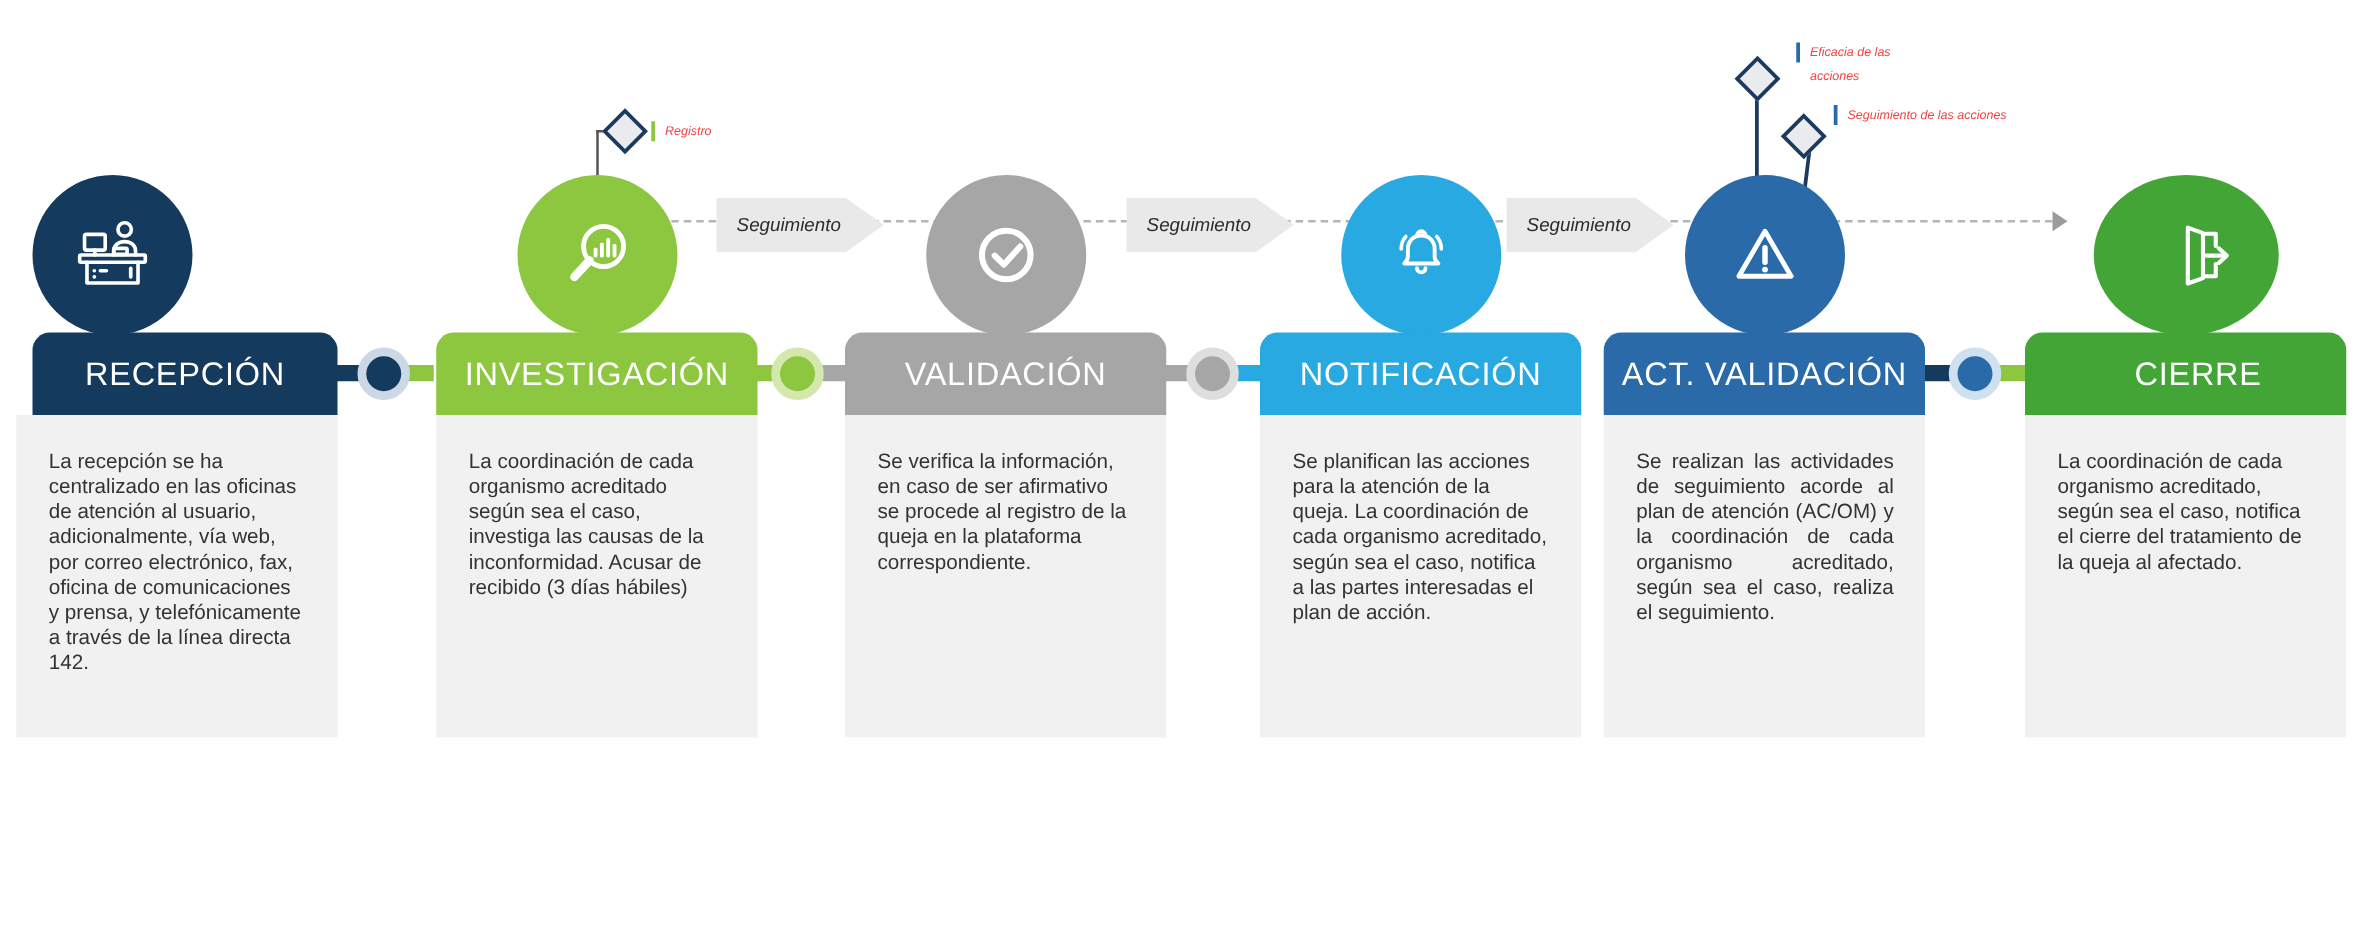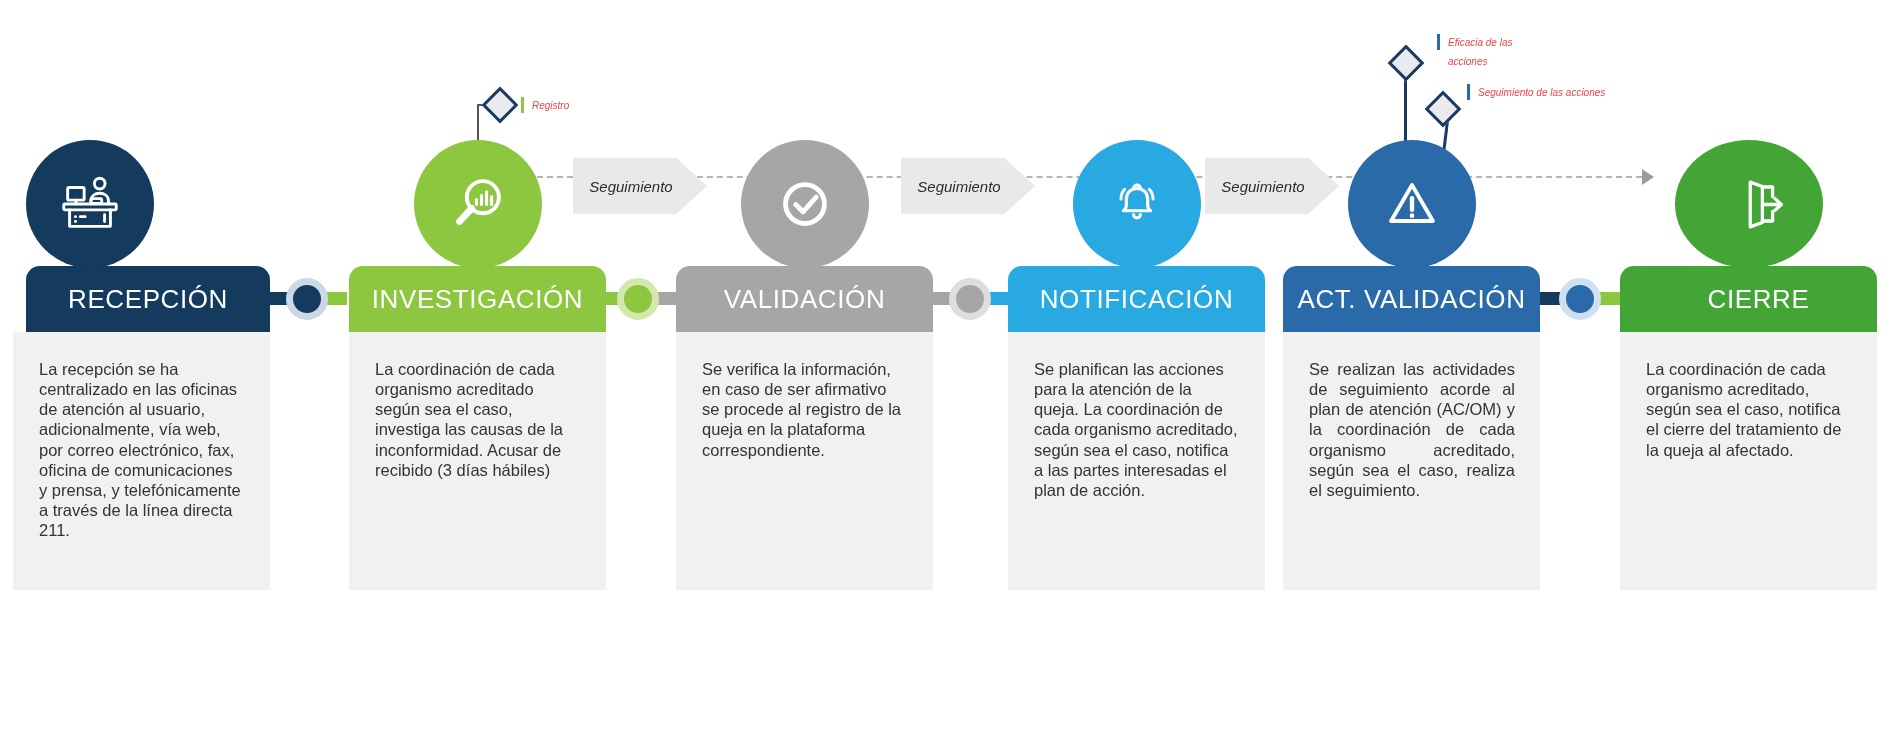--- a/index.html
+++ b/index.html
@@ -7,21 +7,21 @@
           font-family:"Liberation Sans","DejaVu Sans",sans-serif;}
 
   
   .flowline{position:absolute;top:176px;left:537px;width:1105px;height:0;
             border-top:2px dashed #b5b5b5;z-index:0;}
   .flowhead{position:absolute;top:169px;left:1642px;width:0;height:0;z-index:0;
             border-top:8px solid transparent;border-bottom:8px solid transparent;
             border-left:12px solid #9b9b9b;}
 
   
-  .chev{position:absolute;top:158px;width:134px;height:56px;background:#e9e9e9;z-index:1;
+  .chev{position:absolute;top:158px;width:134px;height:44px;background:#e9e9e9;z-index:1;
         display:flex;align-items:center;justify-content:center;
         clip-path:polygon(0 0,77% 0,100% 50%,77% 100%,0 100%);}
   .chev span{font-style:italic;font-size:15px;color:#2c2c2c;padding-right:18px;}
   .chev.a1{left:573px;}  .chev.a2{left:901px;}  .chev.a3{left:1205px;}
 
   
   .col{position:absolute;top:140px;width:257px;z-index:2;}
   .c1{left:13px;} .c2{left:349px;} .c3{left:676px;} .c4{left:1008px;} .c5{left:1283px;} .c6{left:1620px;}
   .circle{width:128px;height:128px;border-radius:50%;margin:0 auto -2px auto;
           display:flex;align-items:center;justify-content:center;position:relative;z-index:2;}
@@ -101,21 +101,21 @@
         <rect x="37" y="30.5" width="11" height="5" rx="1"></rect>
         <rect x="9" y="36" width="54" height="6" rx="1"></rect>
         <path d="M15 42v17h42V42"></path>
         <path d="M21 49h.1M21 54h.1M26 49h5"></path>
         <path d="M51 47v7"></path>
       </svg>
     </div>
     <div class="hdr">
       <span>RECEPCIÓN</span>
     </div>
-    <div class="box">La recepción se ha centralizado en las oficinas de atención al usuario, adicionalmente, vía web, por correo electrónico, fax, oficina de comunicaciones y prensa, y telefónicamente a través de la línea directa 211.</div>
+    <div class="box">La recepción se ha centralizado en las oficinas de atención al usuario, adicionalmente, vía web, por correo electrónico, fax, oficina de comunicaciones y prensa, y telefónicamente a través de la línea directa 142.</div>
   </div>
 
   <div class="col c2">
     <div class="circle">
       <svg width="70" height="70" viewBox="0 0 72 72" fill="none" stroke="#fff" stroke-linecap="round" stroke-linejoin="round">
         <circle cx="41" cy="29" r="16.5" stroke-width="4"></circle>
         <path d="M29.5 40.5 17 54" stroke-width="7"></path>
         <g fill="#fff" stroke="none">
           <rect x="32.8" y="30" width="3.2" height="8" rx="1.2"></rect>
           <rect x="38" y="26" width="3.2" height="12" rx="1.2"></rect>

